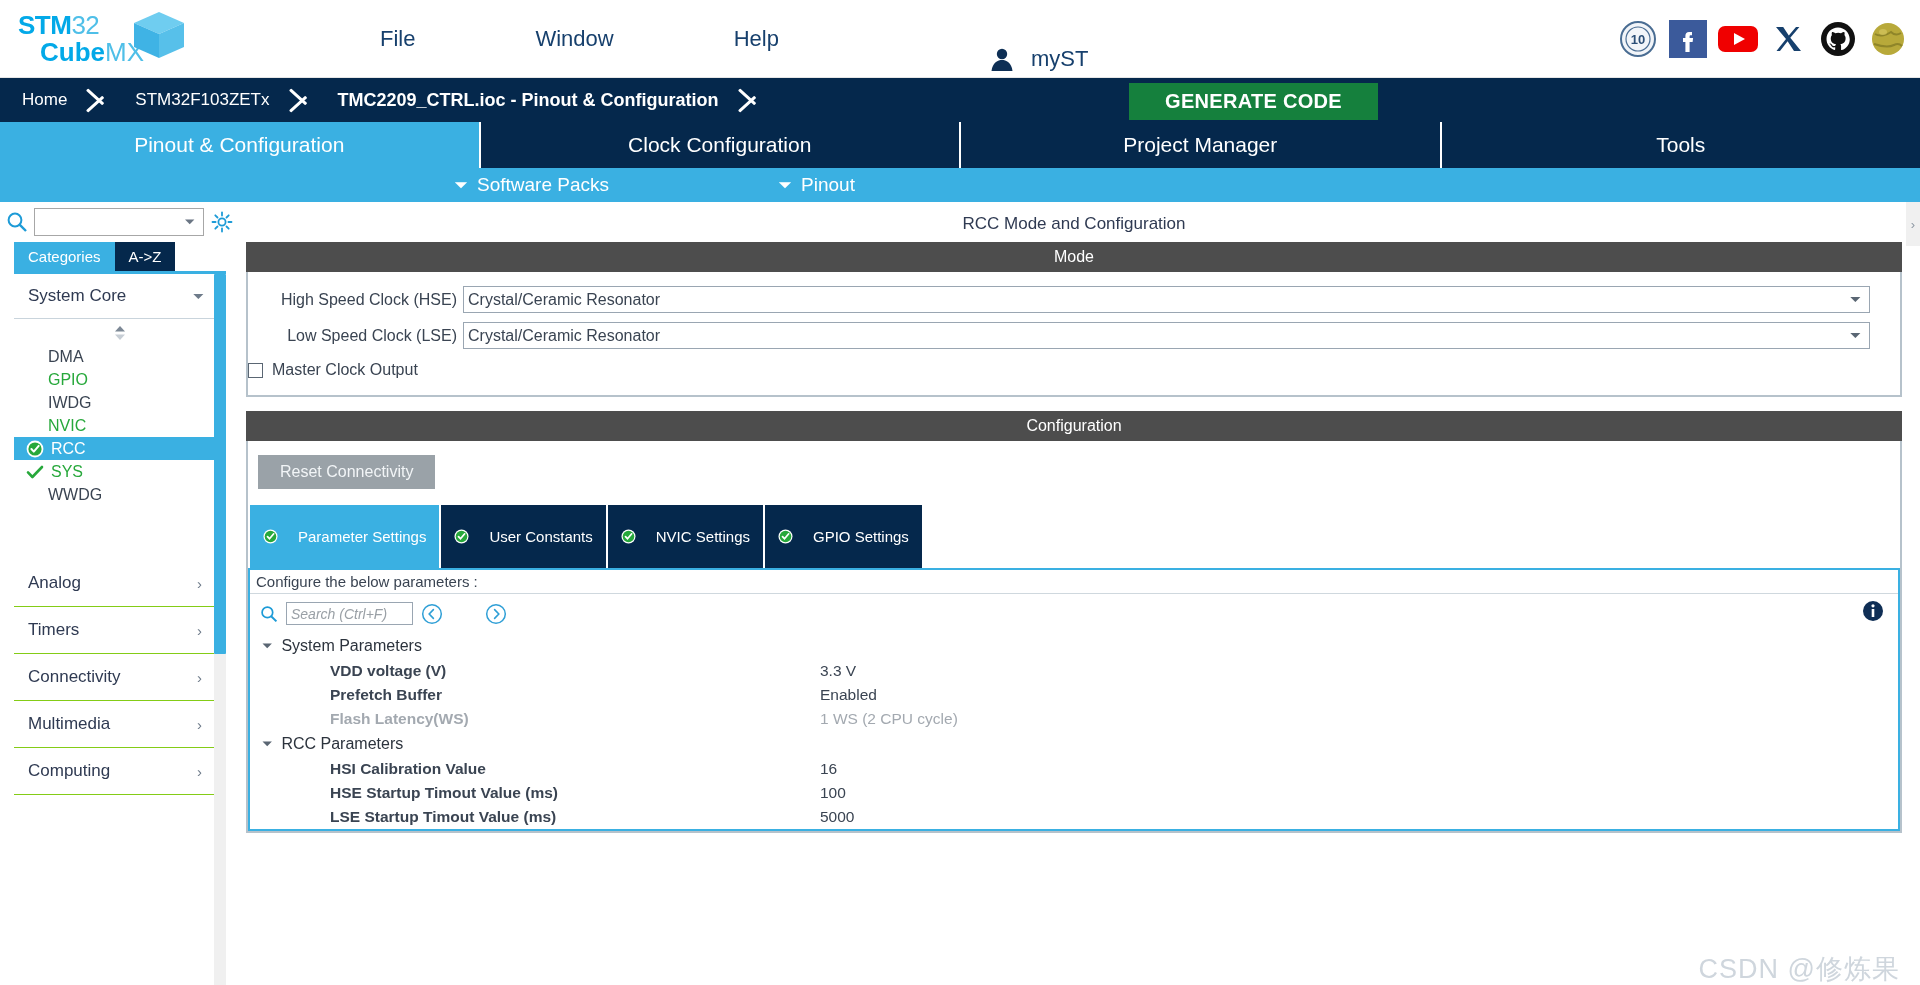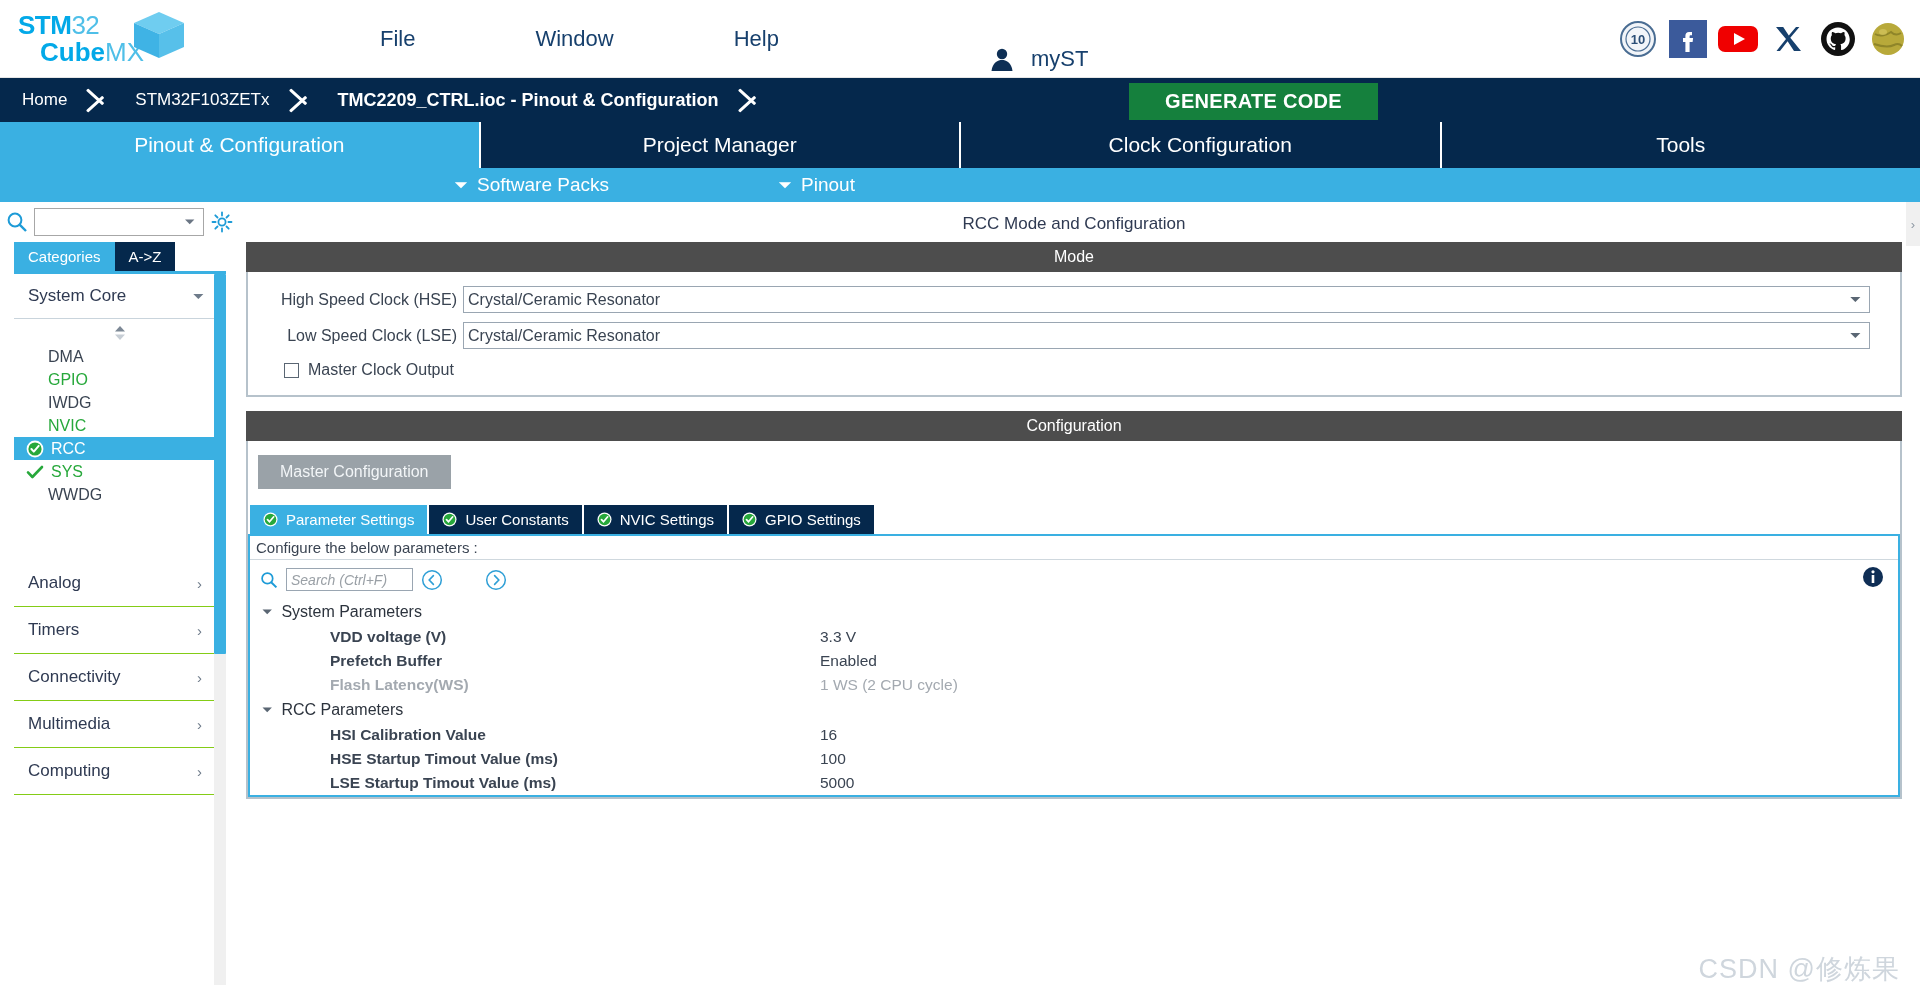--- a/index.html
+++ b/index.html
@@ -198,35 +198,35 @@
     width: 215px; text-align: right; padding-right: 6px;
     font-size: 16px; color: #3a4452;
   }
   .fselect {
     flex: 1; margin-right: 30px; height: 27px;
     border: 1px solid #9aa6b2; background: #ffffff;
     display: flex; align-items: center; justify-content: space-between;
     padding: 0 8px 0 4px; font-size: 16px; color: #3a4452; cursor: pointer;
   }
   .fselect .dn { color: #5a6673; font-size: 14px; }
-  .cbrow { display: flex; align-items: center; gap: 9px; padding-left: 36px; margin-top: 12px; }
+  .cbrow { display: flex; align-items: center; gap: 9px; margin-top: 12px; }
   .cbox { width: 15px; height: 15px; border: 1px solid #5a6673; background: #fff; flex: none; cursor: pointer; }
   .cblabel { font-size: 16px; color: #3a4452; }
 
   .conf-body { padding: 14px 0 0 0; }
   .resetbtn {
     margin-left: 10px; background: #9aa2a8; color: #f2f5f7;
     font-size: 16px; padding: 8px 22px; display: inline-block; cursor: pointer;
   }
 
   .ctabs { display: flex; margin: 16px 0 0 0; padding-left: 2px; }
   .ctab {
-    display: flex; align-items: center; gap: 8px;
+    display: flex; align-items: center; gap: 20px;
     background: #05284c; color: #ffffff; font-size: 15px;
-    padding: 6px 13px; border-right: 2px solid #ffffff; cursor: pointer;
+    padding: 23px 13px; border-right: 2px solid #ffffff; cursor: pointer;
   }
   .ctab.sel { background: #3ab0e2; }
   .ckico { width: 15px; height: 15px; flex: none; }
 
   .confbox { border: 2px solid #3ab0e2; border-top: 2px solid #3ab0e2; }
   .conf-hint {
     font-size: 15px; color: #3a4452; padding: 3px 6px;
     border-bottom: 1px solid #cfd8de;
   }
   .srow { display: flex; align-items: center; gap: 8px; padding: 8px 8px 6px 10px; position: relative; }
@@ -338,22 +338,22 @@
   <div class="chev-sep"></div>
   <div class="crumb">STM32F103ZETx</div>
   <div class="chev-sep"></div>
   <div class="crumb active">TMC2209_CTRL.ioc - Pinout &amp; Configuration</div>
   <div class="chev-sep"></div>
   <div class="gencode">GENERATE CODE</div>
 </div>
 
 <div class="maintabs">
   <div class="mtab sel">Pinout &amp; Configuration</div>
+  <div class="mtab">Clock Configuration</div>
   <div class="mtab">Project Manager</div>
-  <div class="mtab">Clock Configuration</div>
   <div class="mtab">Tools</div>
 </div>
 
 <div class="subbar">
   <div class="sublink">
     <span class="vchev">⏷</span>
     <span>Software Packs</span>
   </div>
   <div class="sublink">
     <span class="vchev">⏷</span>
@@ -492,21 +492,21 @@
             <div class="cblabel">Master Clock Output</div>
           </div>
         </div>
       </div>
 
       <div class="sec-gap"></div>
 
       <div class="bar-dark">Configuration</div>
       <div class="sec-outline">
         <div class="conf-body">
-          <div class="resetbtn">Master Configuration</div>
+          <div class="resetbtn">Reset Connectivity</div>
 
           <div class="ctabs">
             <div class="ctab sel">
               <svg class="ckico" viewBox="0 0 15 15">
                 <circle cx="7.5" cy="7.5" r="7" fill="#ffffff"></circle>
                   <circle cx="7.5" cy="7.5" r="5.8" fill="#27a83b"></circle>
                 <polyline points="4.5,7.6 6.5,9.7 10.7,4.8" fill="none" stroke="#ffffff" stroke-width="1.7" stroke-linecap="round"></polyline>
               </svg>
               <span>Parameter Settings</span>
             </div>

